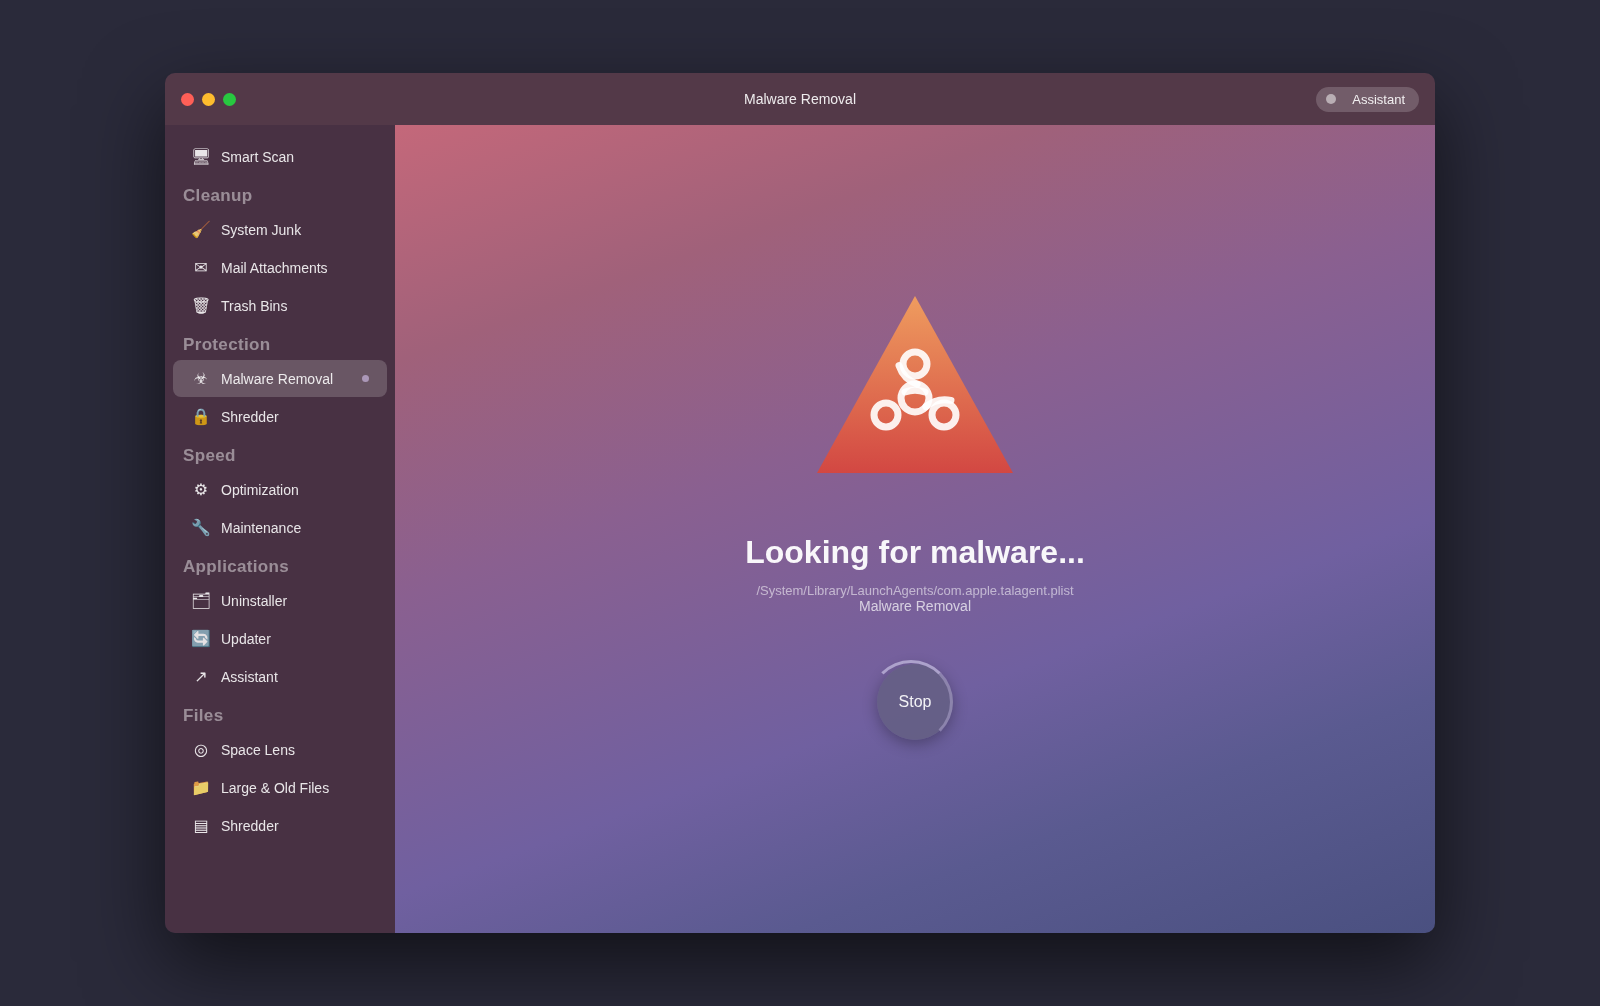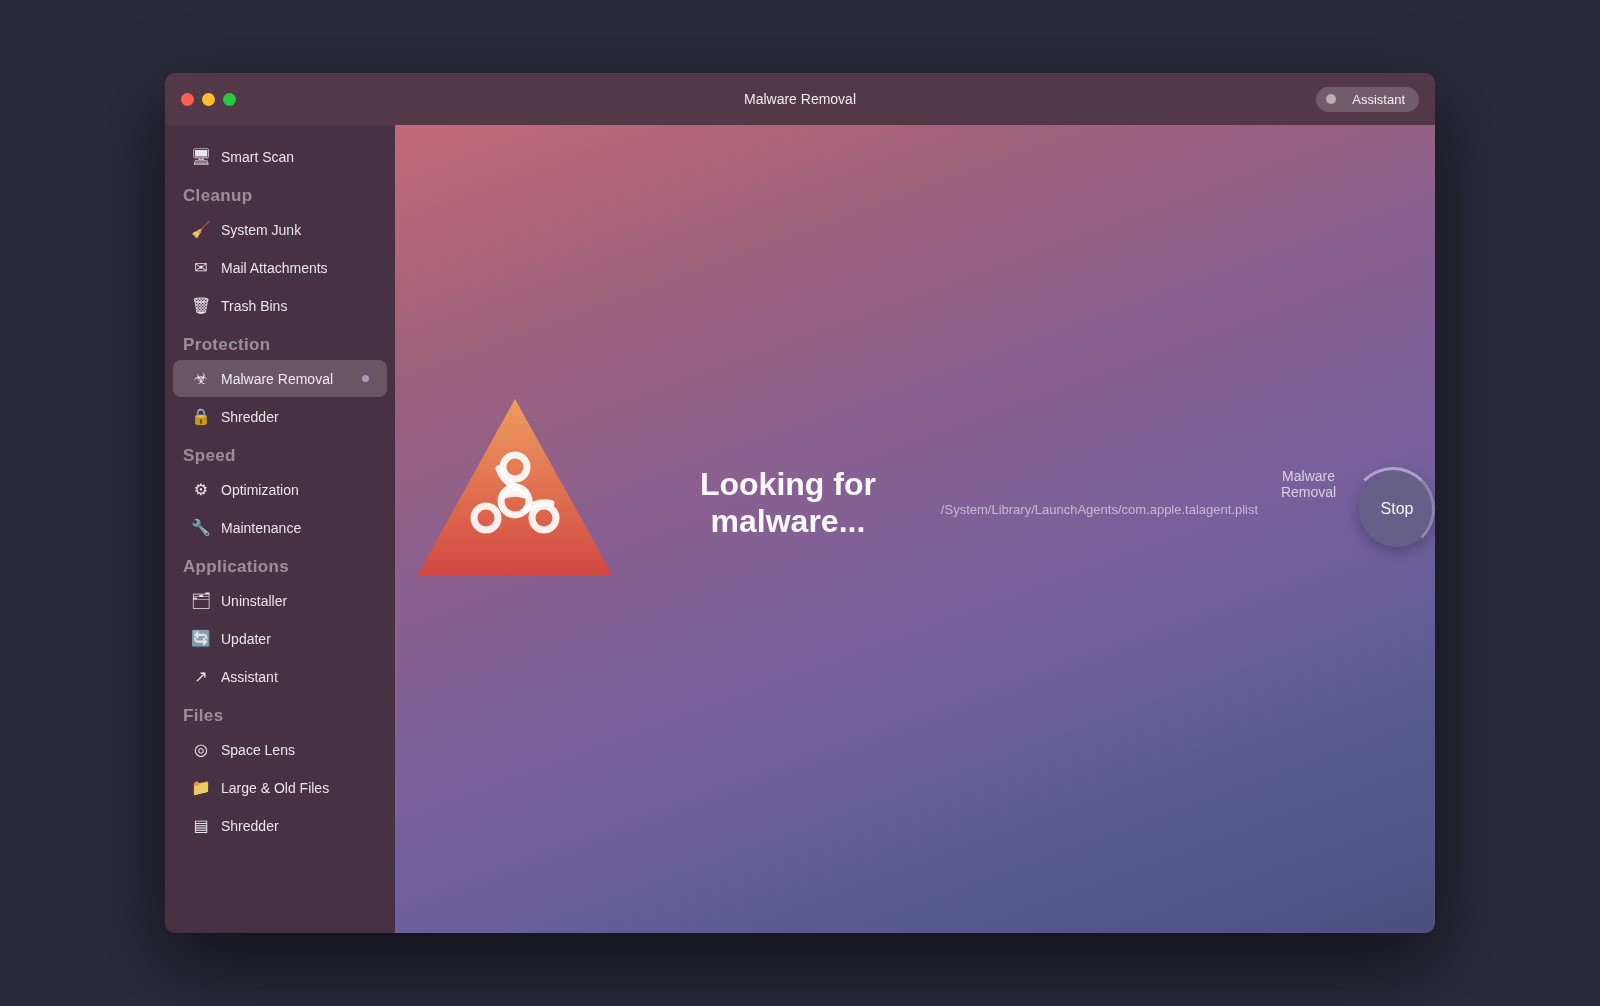--- a/index.html
+++ b/index.html
@@ -135,21 +135,21 @@
       border-radius: 50%;
       background: rgba(200,180,220,0.7);
       margin-left: auto;
     }
 
     
     .main {
       flex: 1;
       background: linear-gradient(160deg, #c4687a 0%, #a0617a 20%, #8a6090 40%, #7060a0 65%, #5a5a90 80%, #4a5080 100%);
       display: flex;
-      flex-direction: row;
+      flex-direction: column;
       align-items: center;
       justify-content: center;
       position: relative;
       padding-bottom: 40px;
     }
 
     .biohazard-container {
       margin-bottom: 32px;
     }
 

